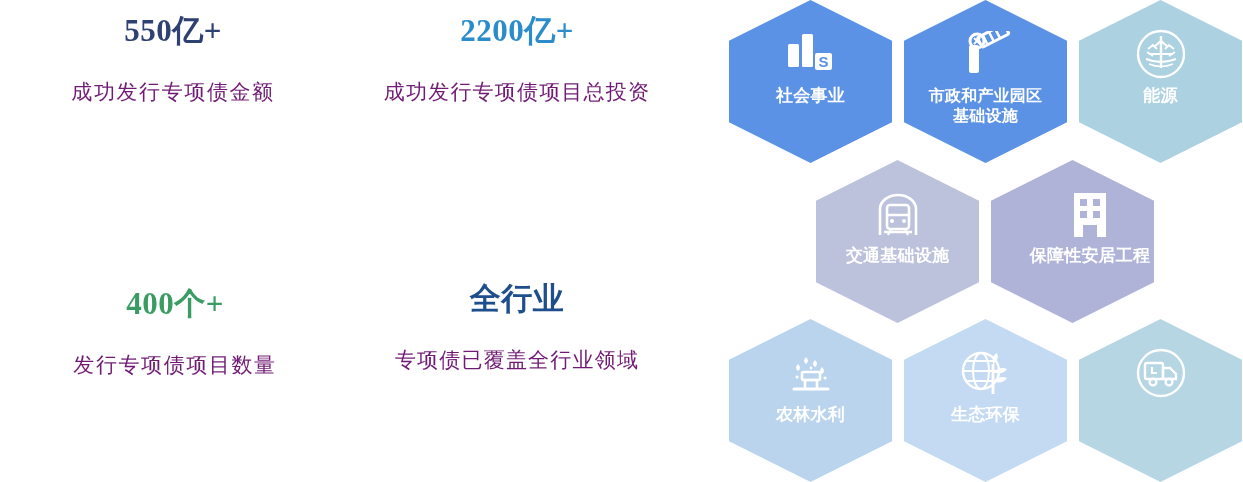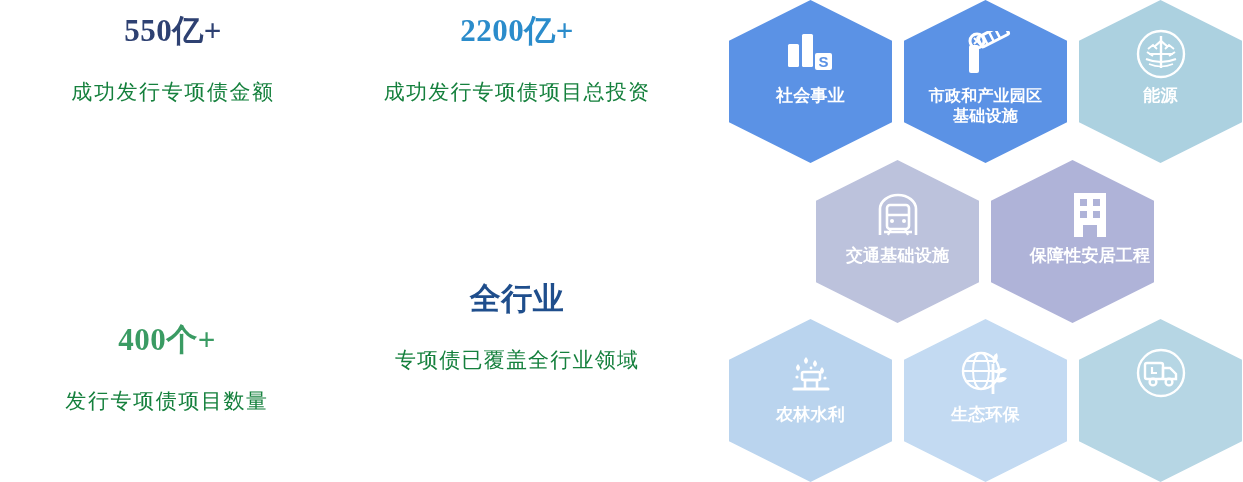--- a/index.html
+++ b/index.html
@@ -23,36 +23,36 @@
     width: 710px;
     height: 396px;
   }
   .stat-cell {
     position: absolute;
     width: 330px;
     text-align: center;
   }
   .stat-cell.c0 { left: 8px;   top: 12px; }
   .stat-cell.c1 { left: 352px; top: 12px; }
-  .stat-cell.c2 { left: 2px;   top: 285px; margin-top: 36px; }
+  .stat-cell.c2 { left: 10px;   top: 285px; }
   .stat-cell.c3 { left: 352px; top: 280px; }
 
   .stat-value {
     font-family: "Liberation Serif", "DejaVu Serif", serif;
     font-weight: bold;
     font-size: 31px;
     line-height: 1.25;
     letter-spacing: 0.5px;
     white-space: nowrap;
   }
   .stat-label {
     margin-top: 26px;
     font-family: "Liberation Serif", "DejaVu Serif", serif;
     font-size: 21px;
-    color: #15803d;
+    color: #701a75;
     line-height: 1.45;
     letter-spacing: 1.2px;
   }
   .stat-cell.c2 .stat-label,
   .stat-cell.c0 .stat-label { letter-spacing: 1.6px; }
 
   
   #hex-cluster {
     position: absolute;
     left: 723px;

